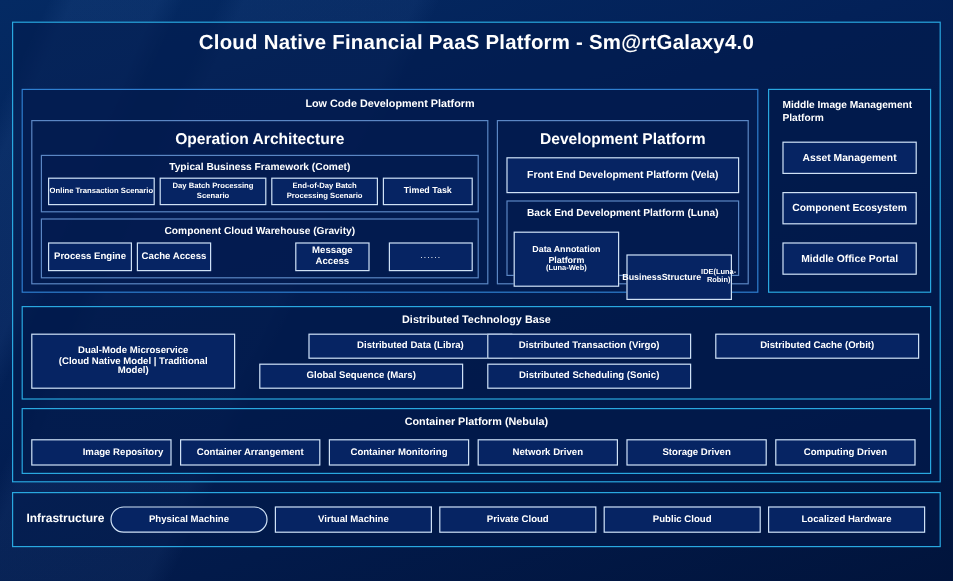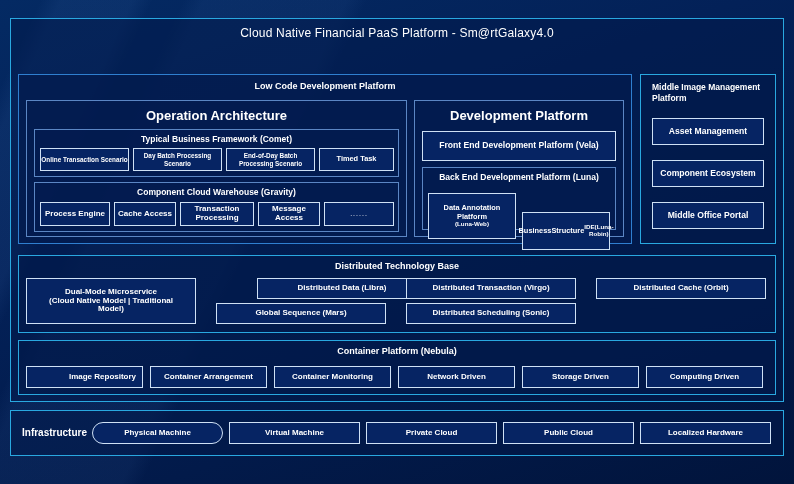--- a/index.html
+++ b/index.html
@@ -46,21 +46,21 @@
     background:#062463;
     box-sizing:border-box;
     display:flex;align-items:center;justify-content:center;
     text-align:center;
     line-height:1.12;
     color:#ffffff;
   }
 
   .title-main{
     position:absolute;left:0;right:0;top:26px;
-    text-align:center;font-size:12px;font-weight:normal;
+    text-align:center;font-size:17px;font-weight:bold;
     letter-spacing:.2px;color:#ffffff;
   }
   .hdr{
     position:absolute;left:0;right:0;
     text-align:center;font-weight:bold;color:#ffffff;
   }
   .hdr-sm{font-size:8.5px;}
   .hdr-md{font-size:9px;}
   .hdr-lg{font-size:13px;}
   .hdr-left{
@@ -94,22 +94,21 @@
   <div class="leaf f7" style="left:40px;top:148px;width:89px;height:23px;">Online Transaction Scenario</div>
   <div class="leaf f7" style="left:133px;top:148px;width:89px;height:23px;">Day Batch Processing Scenario</div>
   <div class="leaf f7" style="left:226px;top:148px;width:89px;height:23px;">End-of-Day Batch Processing Scenario</div>
   <div class="leaf f8" style="left:319px;top:148px;width:75px;height:23px;">Timed Task</div>
 
   <div class="grp" style="left:34px;top:182px;width:365px;height:50px;"></div>
   <div class="hdr hdr-sm" style="left:34px;width:365px;top:187px;">Component Cloud Warehouse (Gravity)</div>
 
   <div class="leaf f85" style="left:40px;top:202px;width:70px;height:24px;">Process Engine</div>
   <div class="leaf f85" style="left:114px;top:202px;width:62px;height:24px;">Cache Access</div>
-  <div class="leaf f85" style="left:180px;top:202px;width:74px;height:24px;">Transaction Processing</div>
-  <div class="leaf f85" style="left:258px;top:202px;width:62px;height:24px;">Message Access</div>
+  <div class="leaf f85" style="left:246px;top:202px;width:62px;height:24px;">Message Access</div>
   <div class="leaf dots" style="left:324px;top:202px;width:70px;height:24px;">......</div>
 
   <div class="grp" style="left:414px;top:100px;width:210px;height:137px;"></div>
   <div class="hdr hdr-lg" style="left:414px;width:210px;top:108px;">Development Platform</div>
 
   <div class="leaf f9" style="left:422px;top:131px;width:194px;height:30px;">Front End Development Platform (Vela)</div>
 
   <div class="grp" style="left:422px;top:167px;width:194px;height:63px;"></div>
   <div class="hdr hdr-sm" style="left:422px;width:194px;top:172px;">Back End Development Platform (Luna)</div>
 

